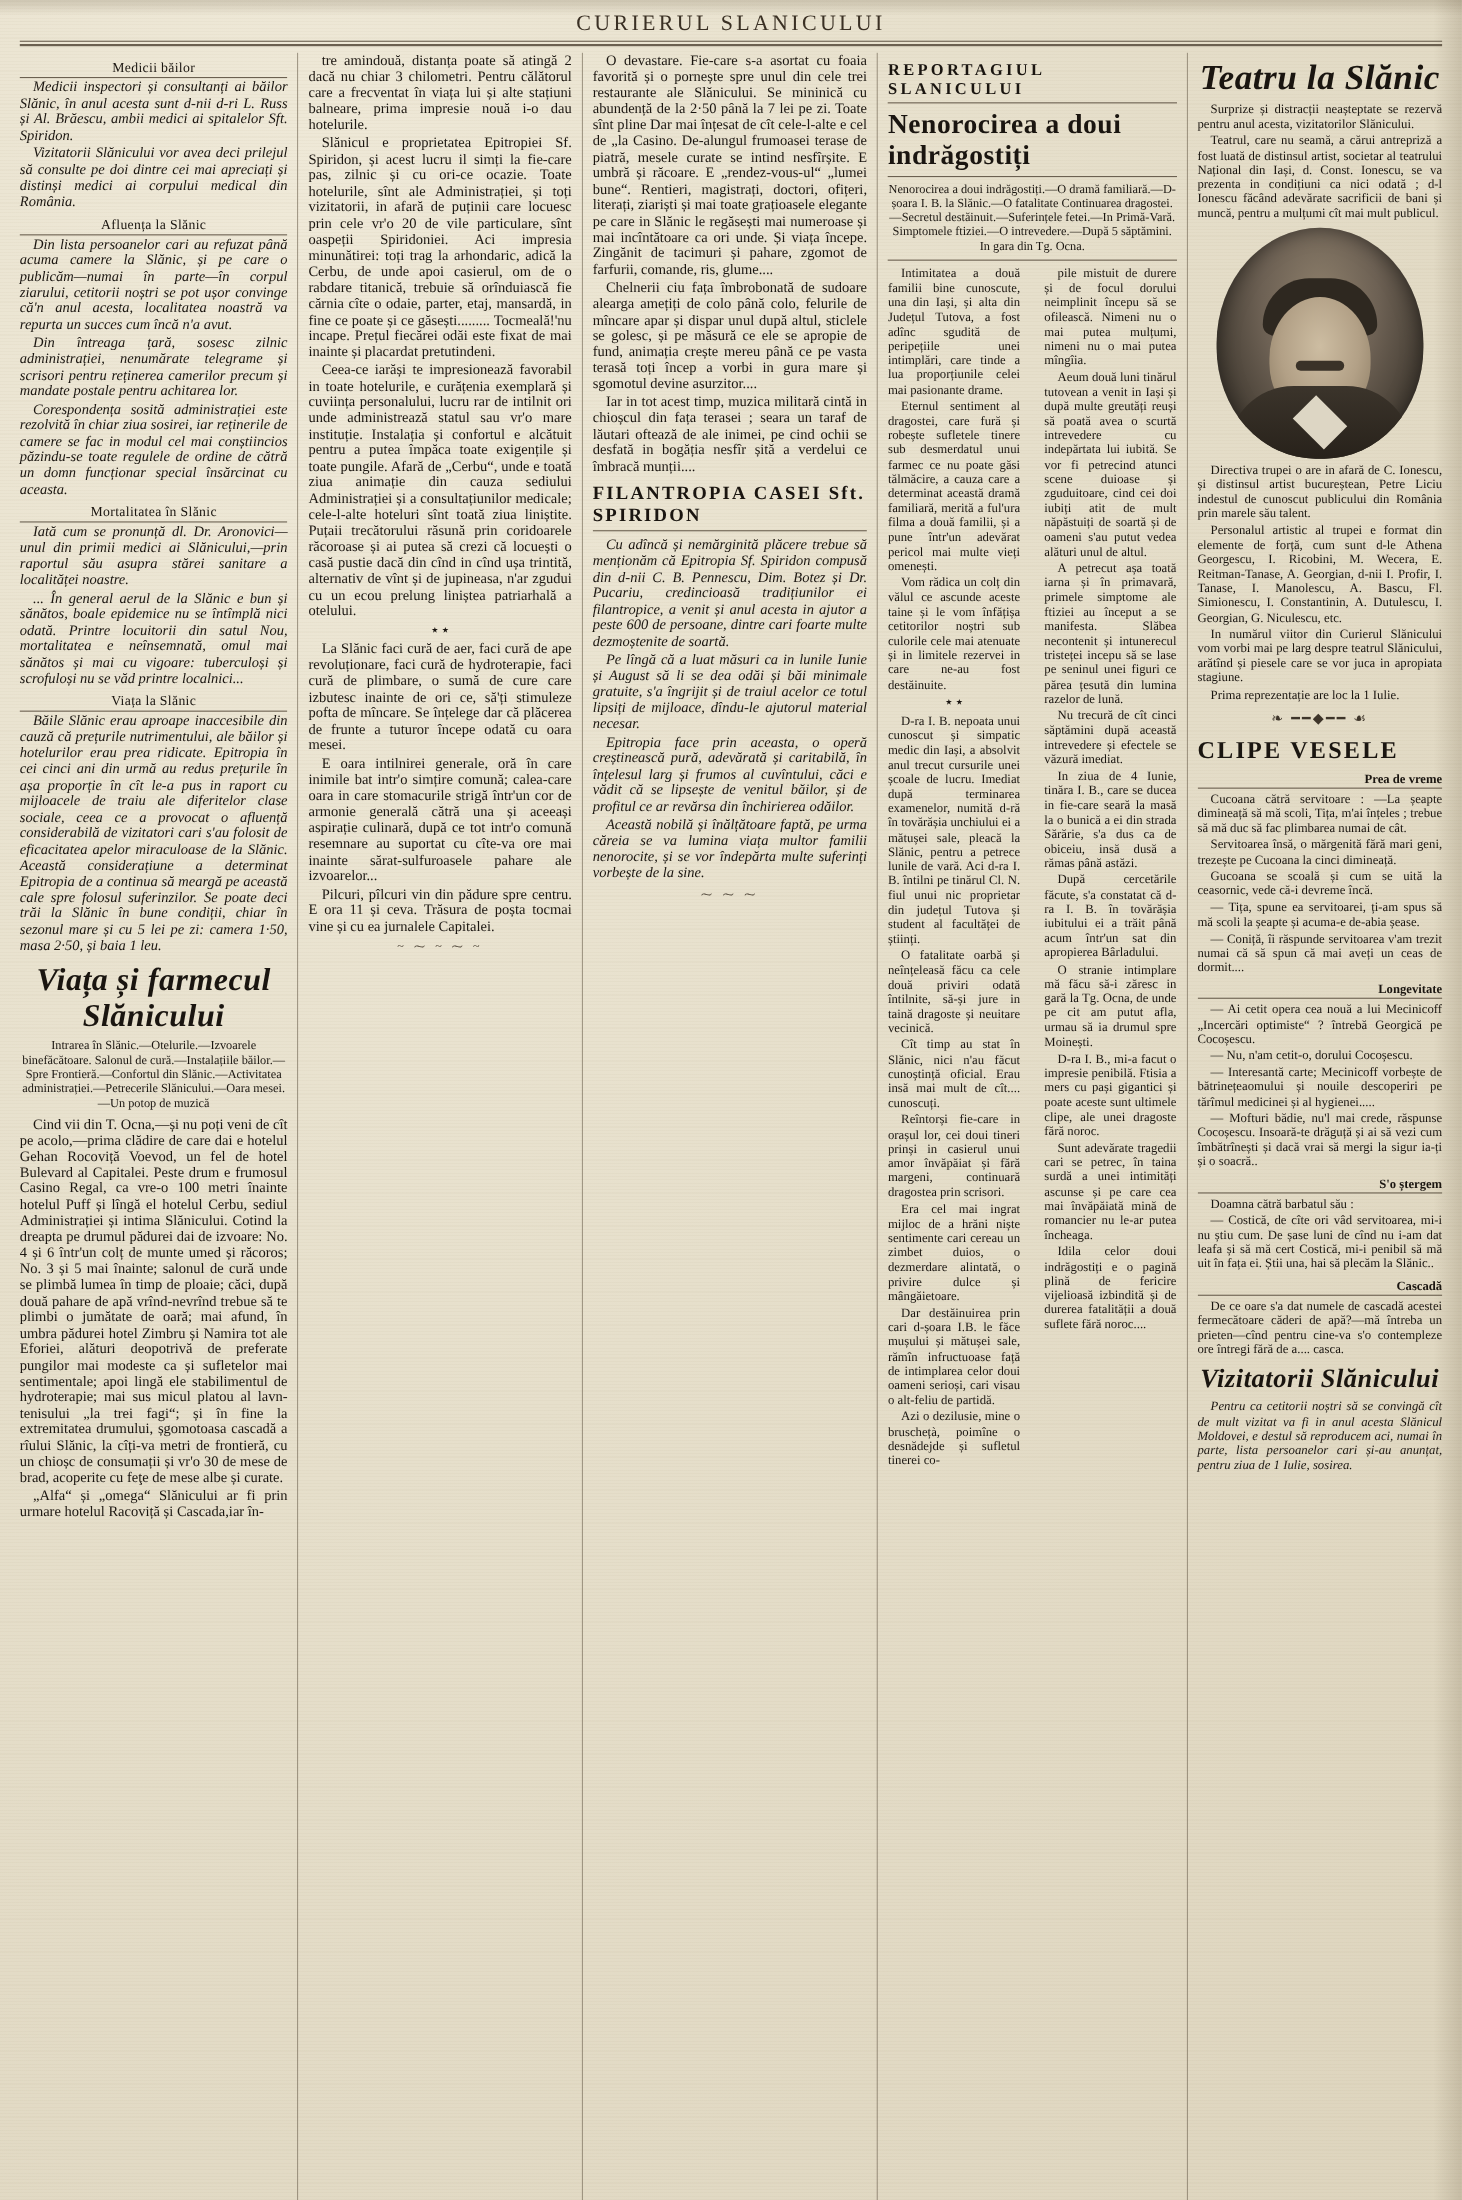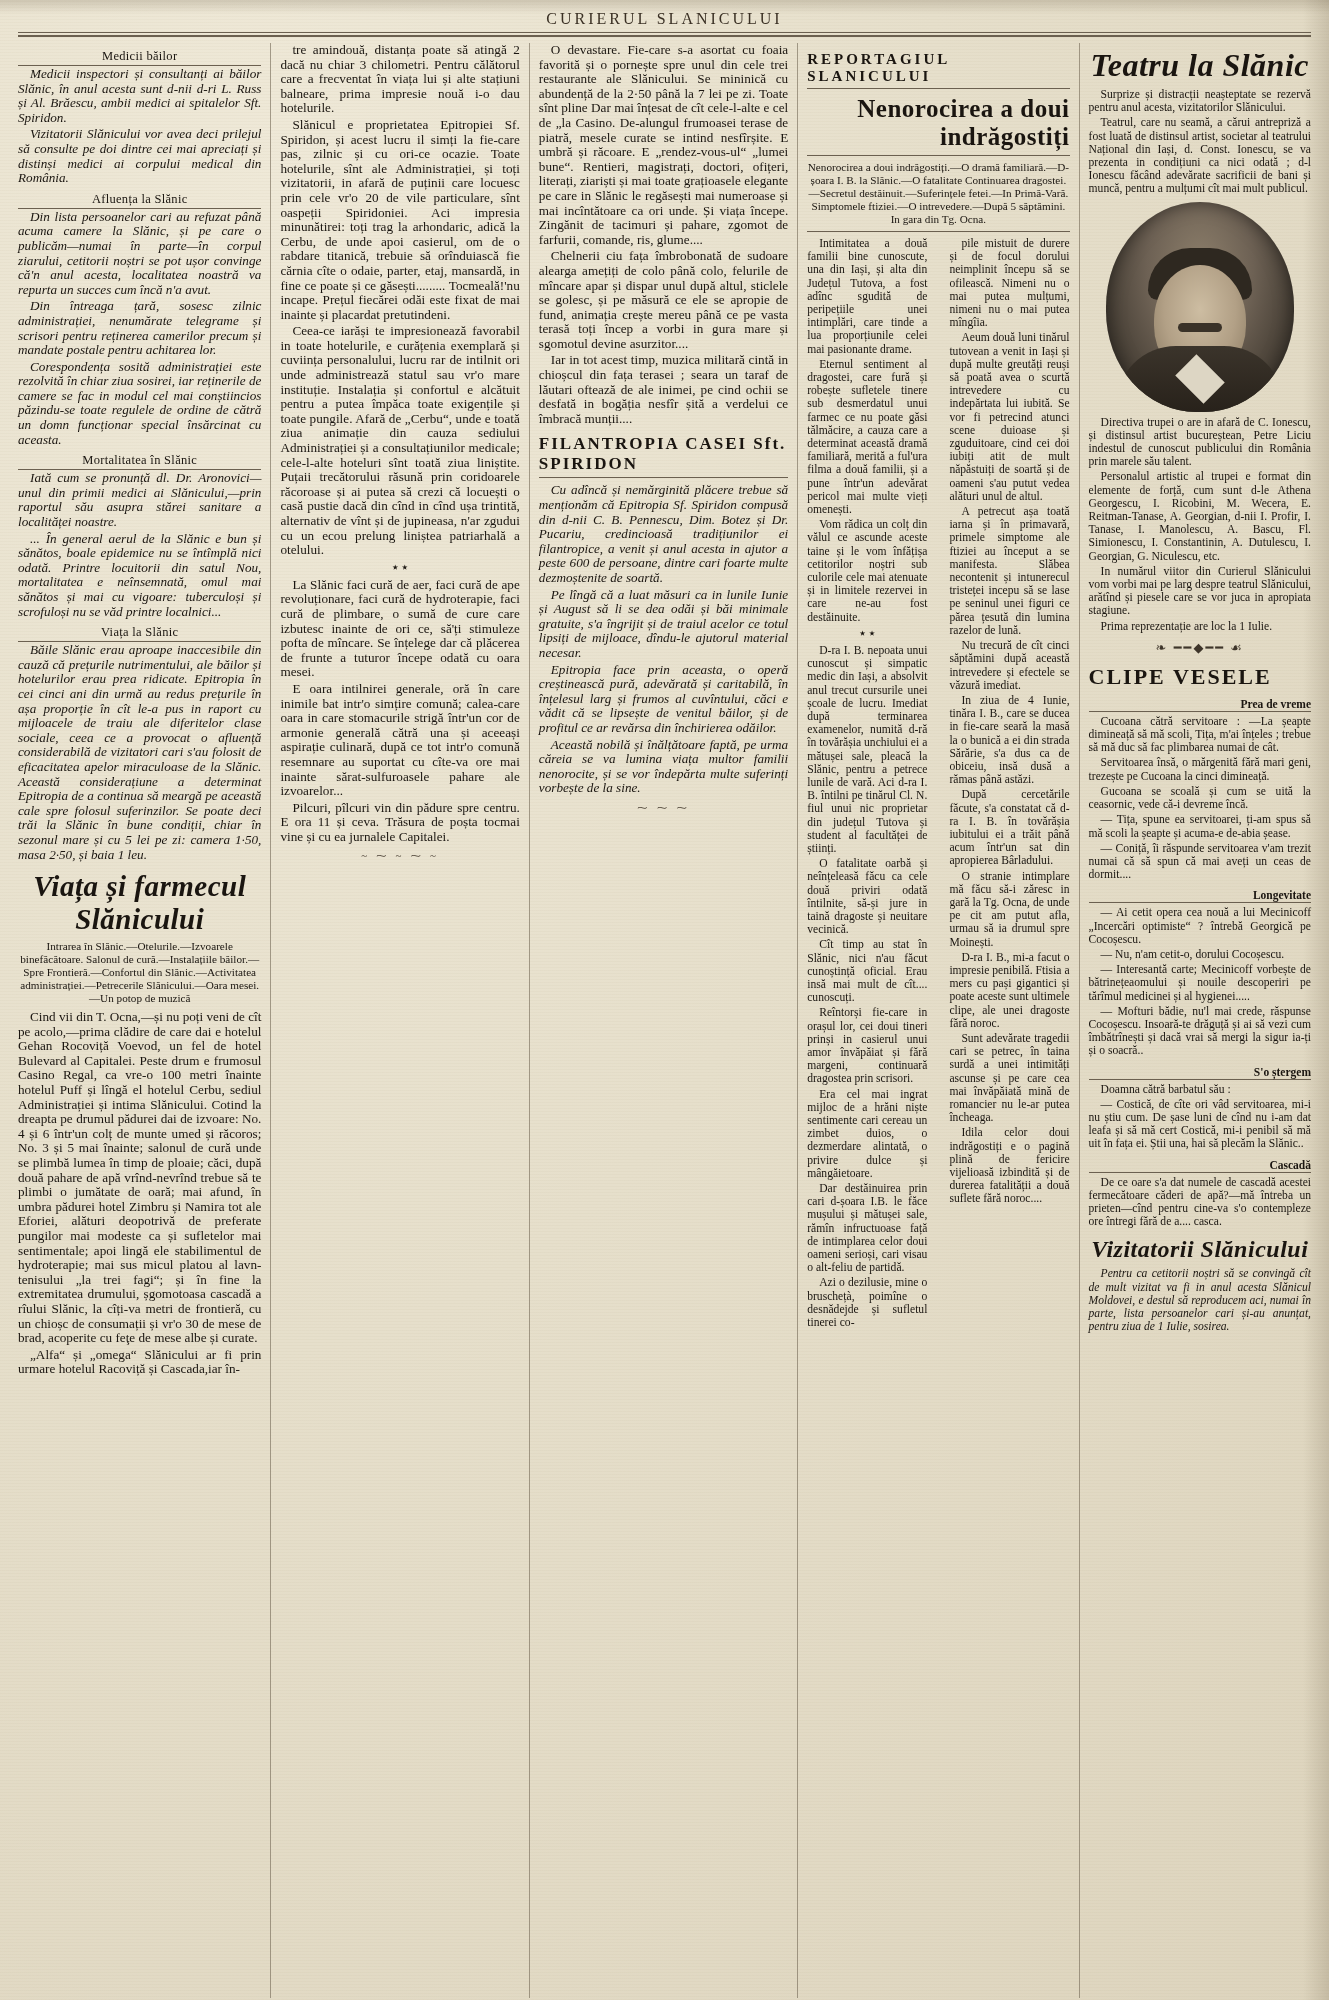--- a/index.html
+++ b/index.html
@@ -20,21 +20,21 @@
   }
   .page{
     position:absolute; inset:0;
     padding:10px 18px 8px 18px;
     box-sizing:border-box;
   }
   
   .masthead{
     text-align:center;
     font-family:"Liberation Serif", serif;
-    font-size:16px;
+    font-size:20px;
     letter-spacing:3px;
     color:#3a3024;
     padding-bottom:2px;
   }
   .rule{
     border-top:1px solid #6b6050;
     border-bottom:2px solid #6b6050;
     height:2px;
     margin:2px 0 6px 0;
   }
@@ -79,21 +79,21 @@
     font-weight:normal;
     letter-spacing:.3px;
     margin:6px 0 1px 0;
     border-bottom:1px solid #6b6050;
     padding-bottom:1px;
     font-style:italic;
   }
   .sec-title.plain{font-style:normal;}
   h2.big{
     font-size:25px;
-    text-align:right;
+    text-align:left;
     margin:6px 0 4px 0;
     font-weight:bold;
     letter-spacing:.5px;
   }
   h2.script{
     font-size:29px;
     text-align:center;
     margin:8px 0 4px 0;
     font-weight:bold;
     font-style:italic;

